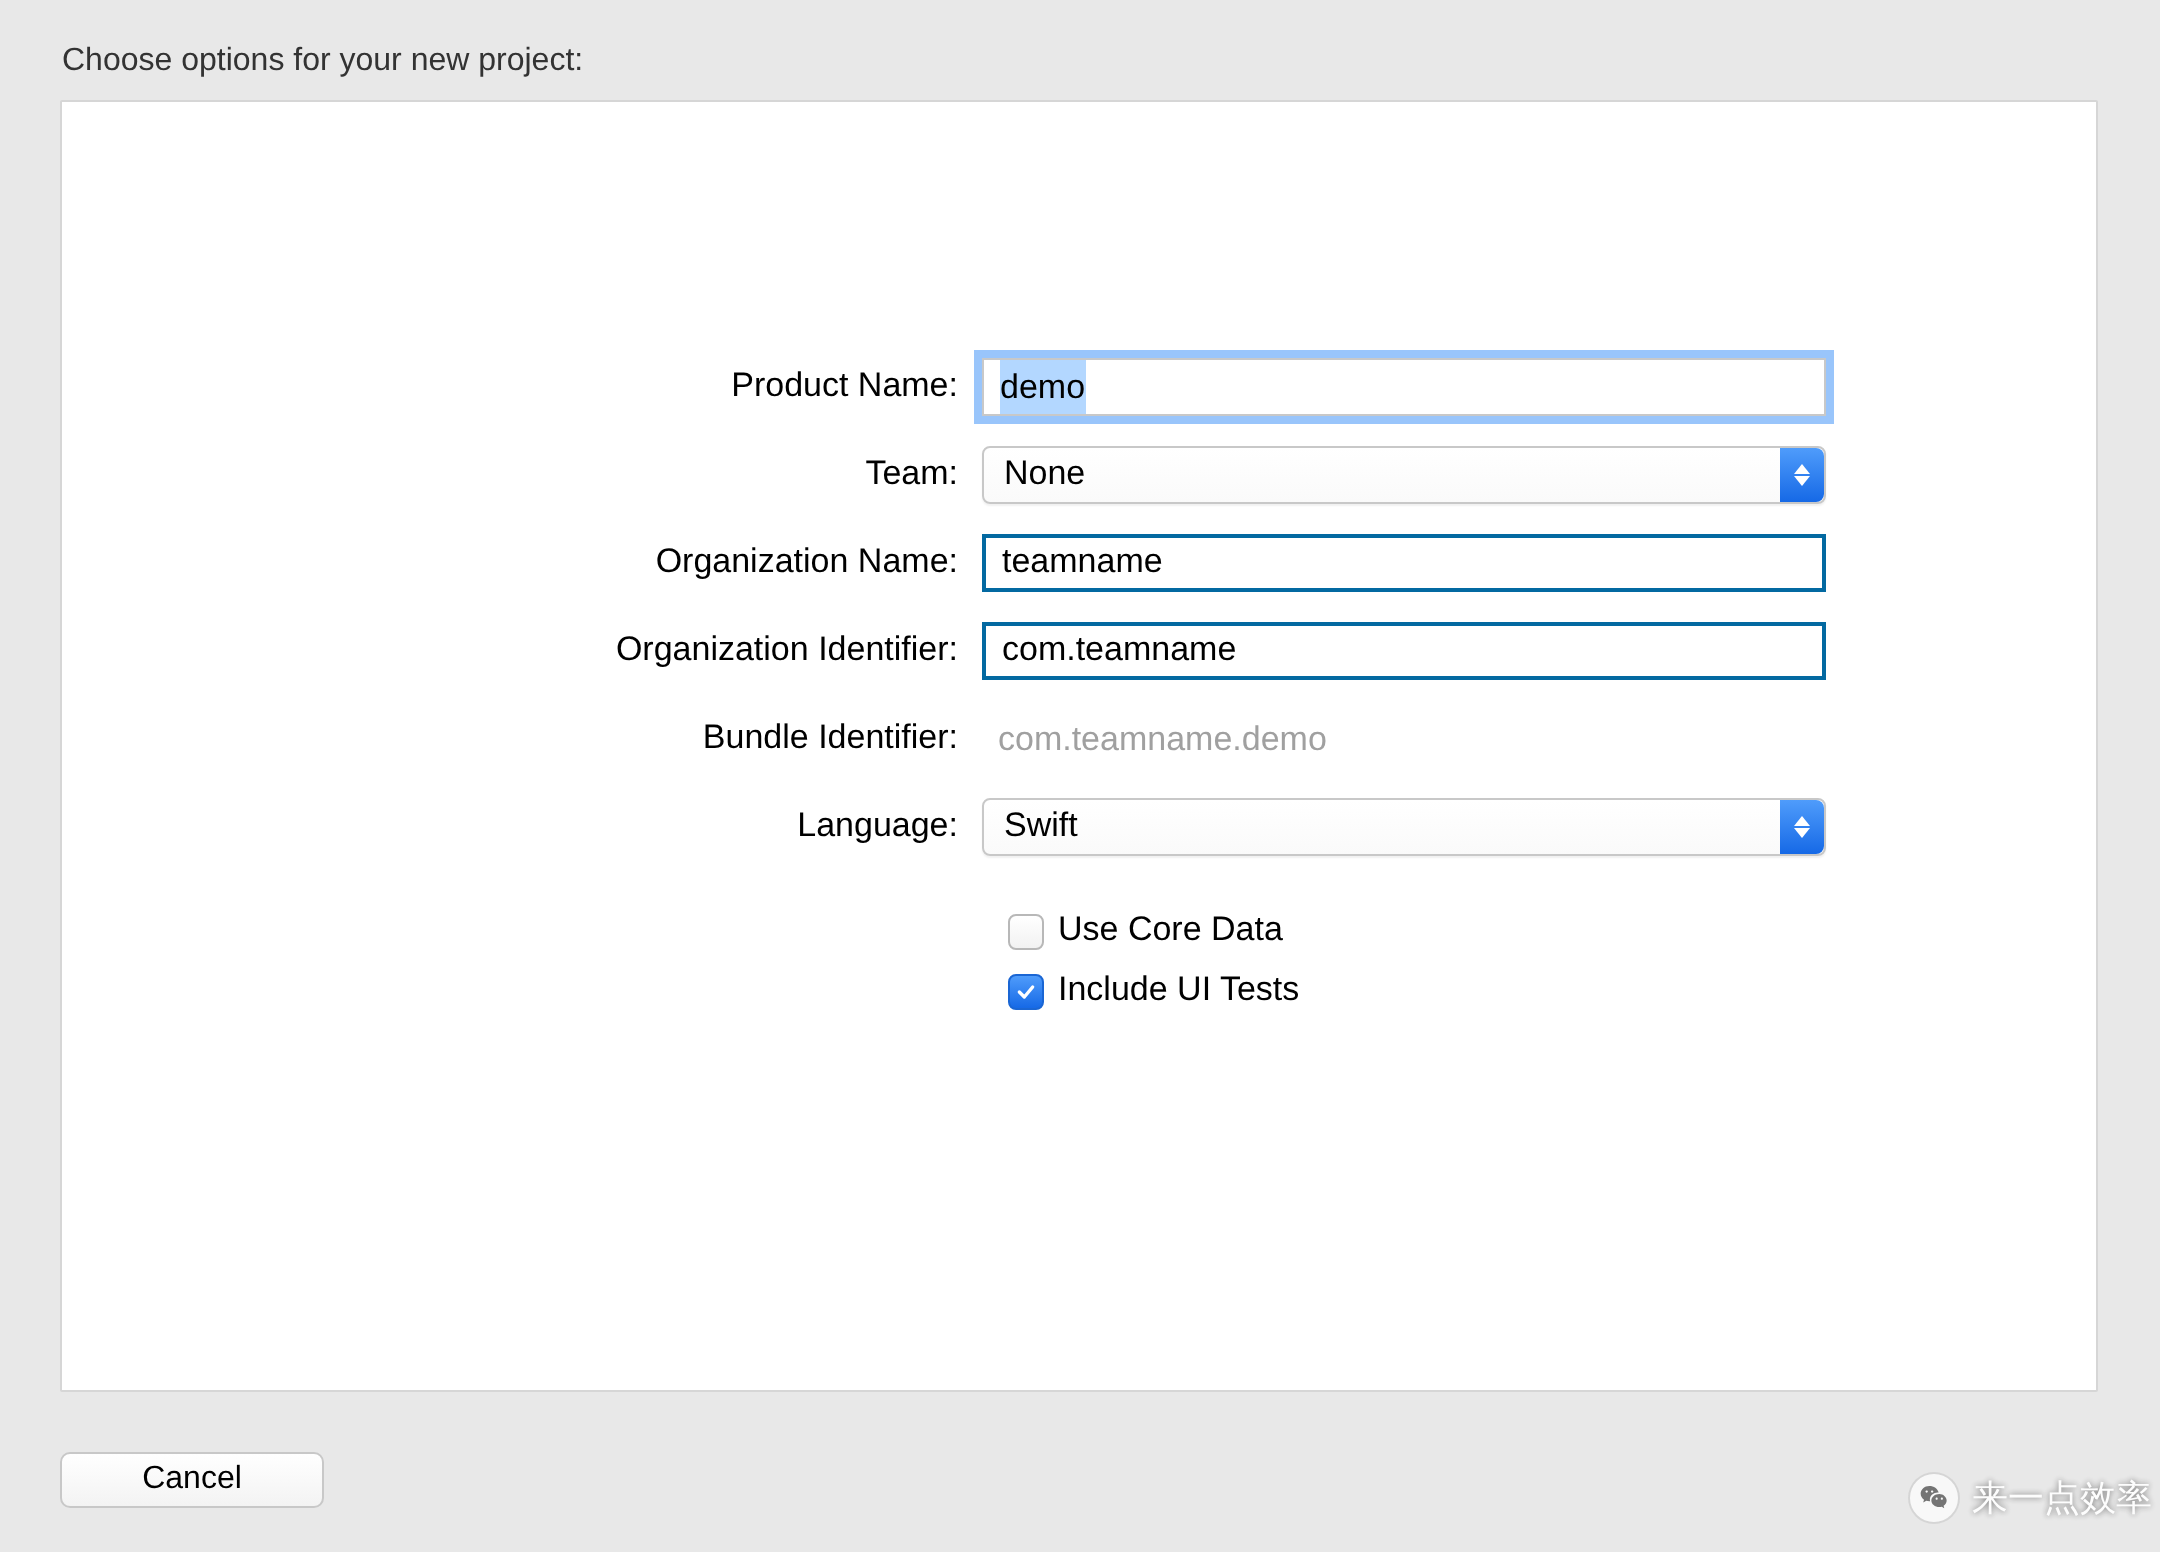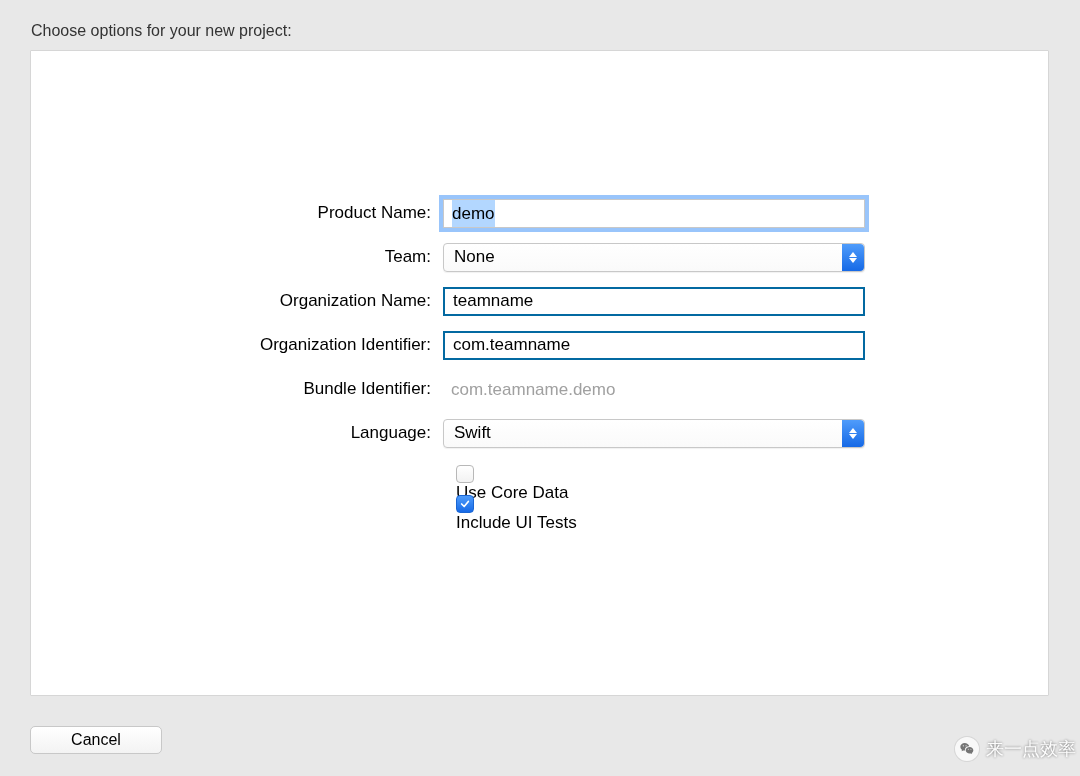--- a/index.html
+++ b/index.html
@@ -21,23 +21,24 @@
       border: 1px solid #d6d6d6;
       position: absolute;
       left: 30px;
       top: 50px;
       width: 1019px;
       height: 646px;
       border-radius: 1px;
     }
     .form {
       position: absolute;
-      top: 140px;
+      top: 120px;
       left: 0;
       right: 0;
+      padding-left: 48px;
     }
     .row {
       display: flex;
       align-items: center;
       height: 44px;
     }
     .label {
       width: 412px;
       text-align: right;
       padding-right: 12px;
@@ -112,24 +113,23 @@
       border-bottom: 5px solid #fff;
     }
     .tri-down {
       width: 0; height: 0;
       border-left: 4px solid transparent;
       border-right: 4px solid transparent;
       border-top: 5px solid #fff;
     }
     .checkrow {
       display: flex;
-      align-items: flex-start;
+      align-items: flex-end;
       height: 30px;
       padding-left: 425px;
-      flex-direction: column;
     }
     .checkbox {
       width: 18px;
       height: 18px;
       border-radius: 4px;
       margin-right: 7px;
       display: flex;
       align-items: center;
       justify-content: center;
       flex-shrink: 0;

